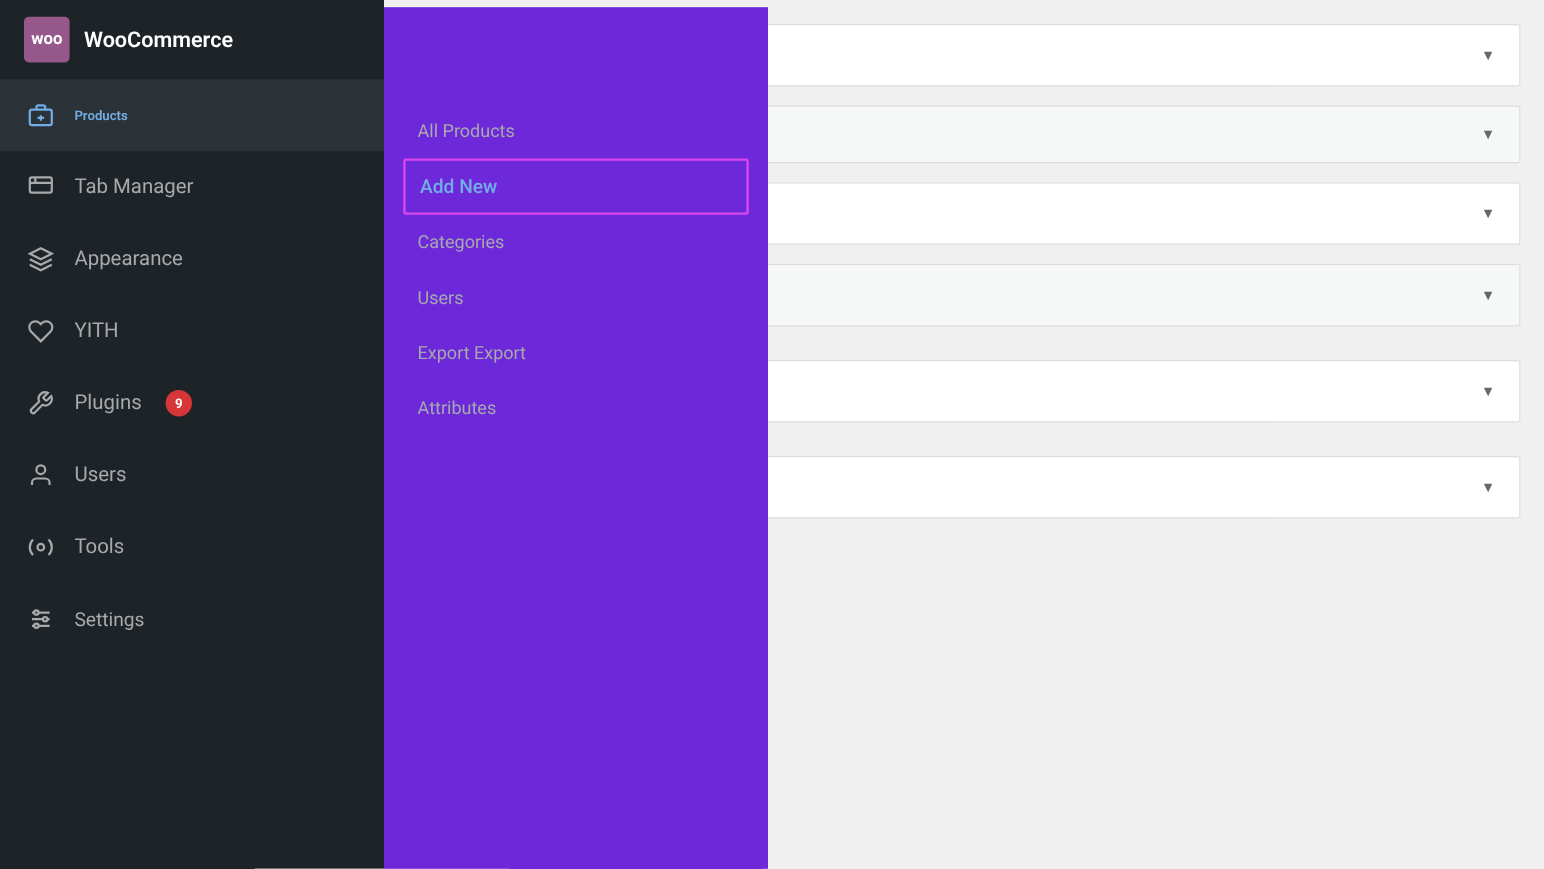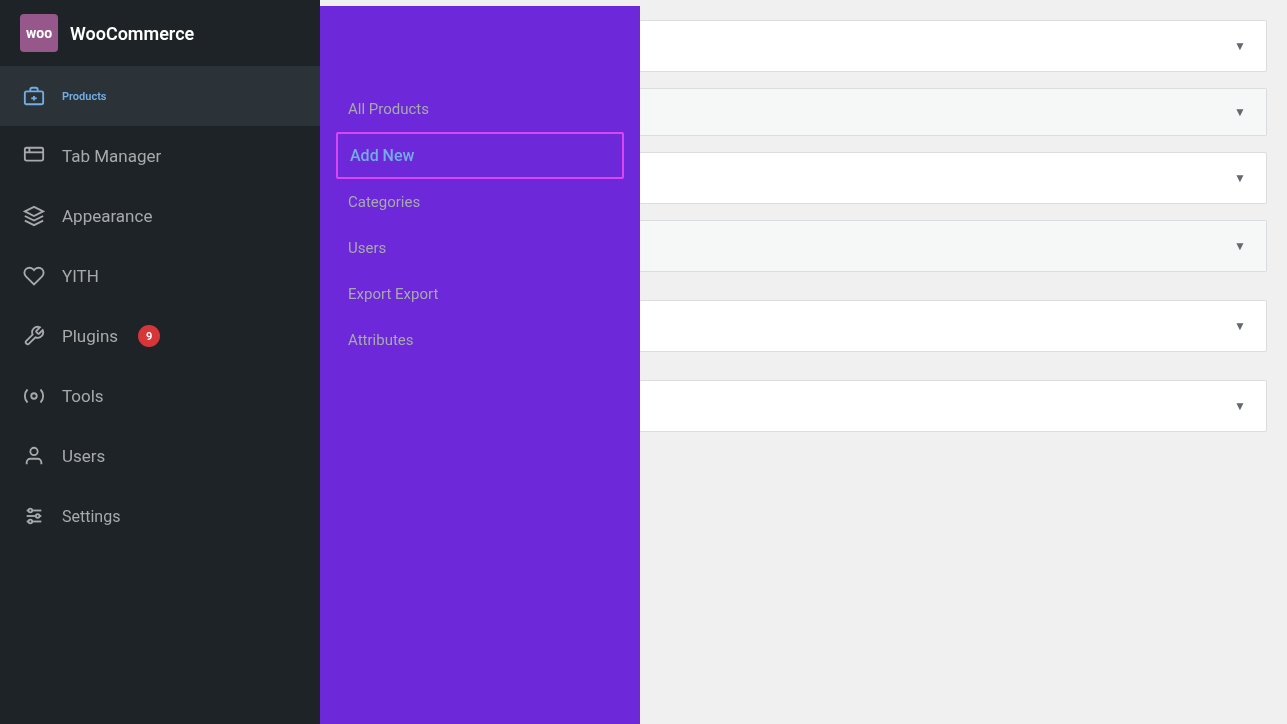--- a/index.html
+++ b/index.html
@@ -218,36 +218,36 @@
         <path d="M14.7 6.3a1 1 0 0 0 0 1.4l1.6 1.6a1 1 0 0 0 1.4 0l3.77-3.77a6 6 0 0 1-7.94 7.94l-6.91 6.91a2.12 2.12 0 0 1-3-3l6.91-6.91a6 6 0 0 1 7.94-7.94l-3.76 3.76z"></path>
       </svg>
     </div>
     <span style="font-size:17px;">Plugins</span>
     <div class="badge">9</div>
   </div>
 
   <div class="sidebar-item">
     <div class="sidebar-icon">
       <svg width="22" height="22" viewBox="0 0 24 24" fill="none" stroke="#a7aaad" stroke-width="2">
+        <path d="M20 21v-2a4 4 0 0 0-4-4H8a4 4 0 0 0-4 4v2"></path>
+        <circle cx="12" cy="7" r="4"></circle>
+      </svg>
+    </div>
+    <span style="font-size:17px;">Users</span>
+  </div>
+
+  <div class="sidebar-item">
+    <div class="sidebar-icon">
+      <svg width="22" height="22" viewBox="0 0 24 24" fill="none" stroke="#a7aaad" stroke-width="2">
         <circle cx="12" cy="12" r="3"></circle>
         <path d="M19.07 4.93a10 10 0 0 1 0 14.14"></path>
         <path d="M4.93 4.93a10 10 0 0 0 0 14.14"></path>
       </svg>
     </div>
     <span style="font-size:17px;">Tools</span>
-  </div>
-
-  <div class="sidebar-item">
-    <div class="sidebar-icon">
-      <svg width="22" height="22" viewBox="0 0 24 24" fill="none" stroke="#a7aaad" stroke-width="2">
-        <path d="M20 21v-2a4 4 0 0 0-4-4H8a4 4 0 0 0-4 4v2"></path>
-        <circle cx="12" cy="7" r="4"></circle>
-      </svg>
-    </div>
-    <span style="font-size:17px;">Users</span>
   </div>
 
   <div class="sidebar-item">
     <div class="sidebar-icon">
       <svg width="22" height="22" viewBox="0 0 24 24" fill="none" stroke="#a7aaad" stroke-width="2">
         <line x1="4" y1="6" x2="20" y2="6"></line>
         <line x1="4" y1="12" x2="20" y2="12"></line>
         <line x1="4" y1="18" x2="20" y2="18"></line>
         <circle cx="8" cy="6" r="2" fill="#2c3338"></circle>
         <circle cx="16" cy="12" r="2" fill="#2c3338"></circle>

